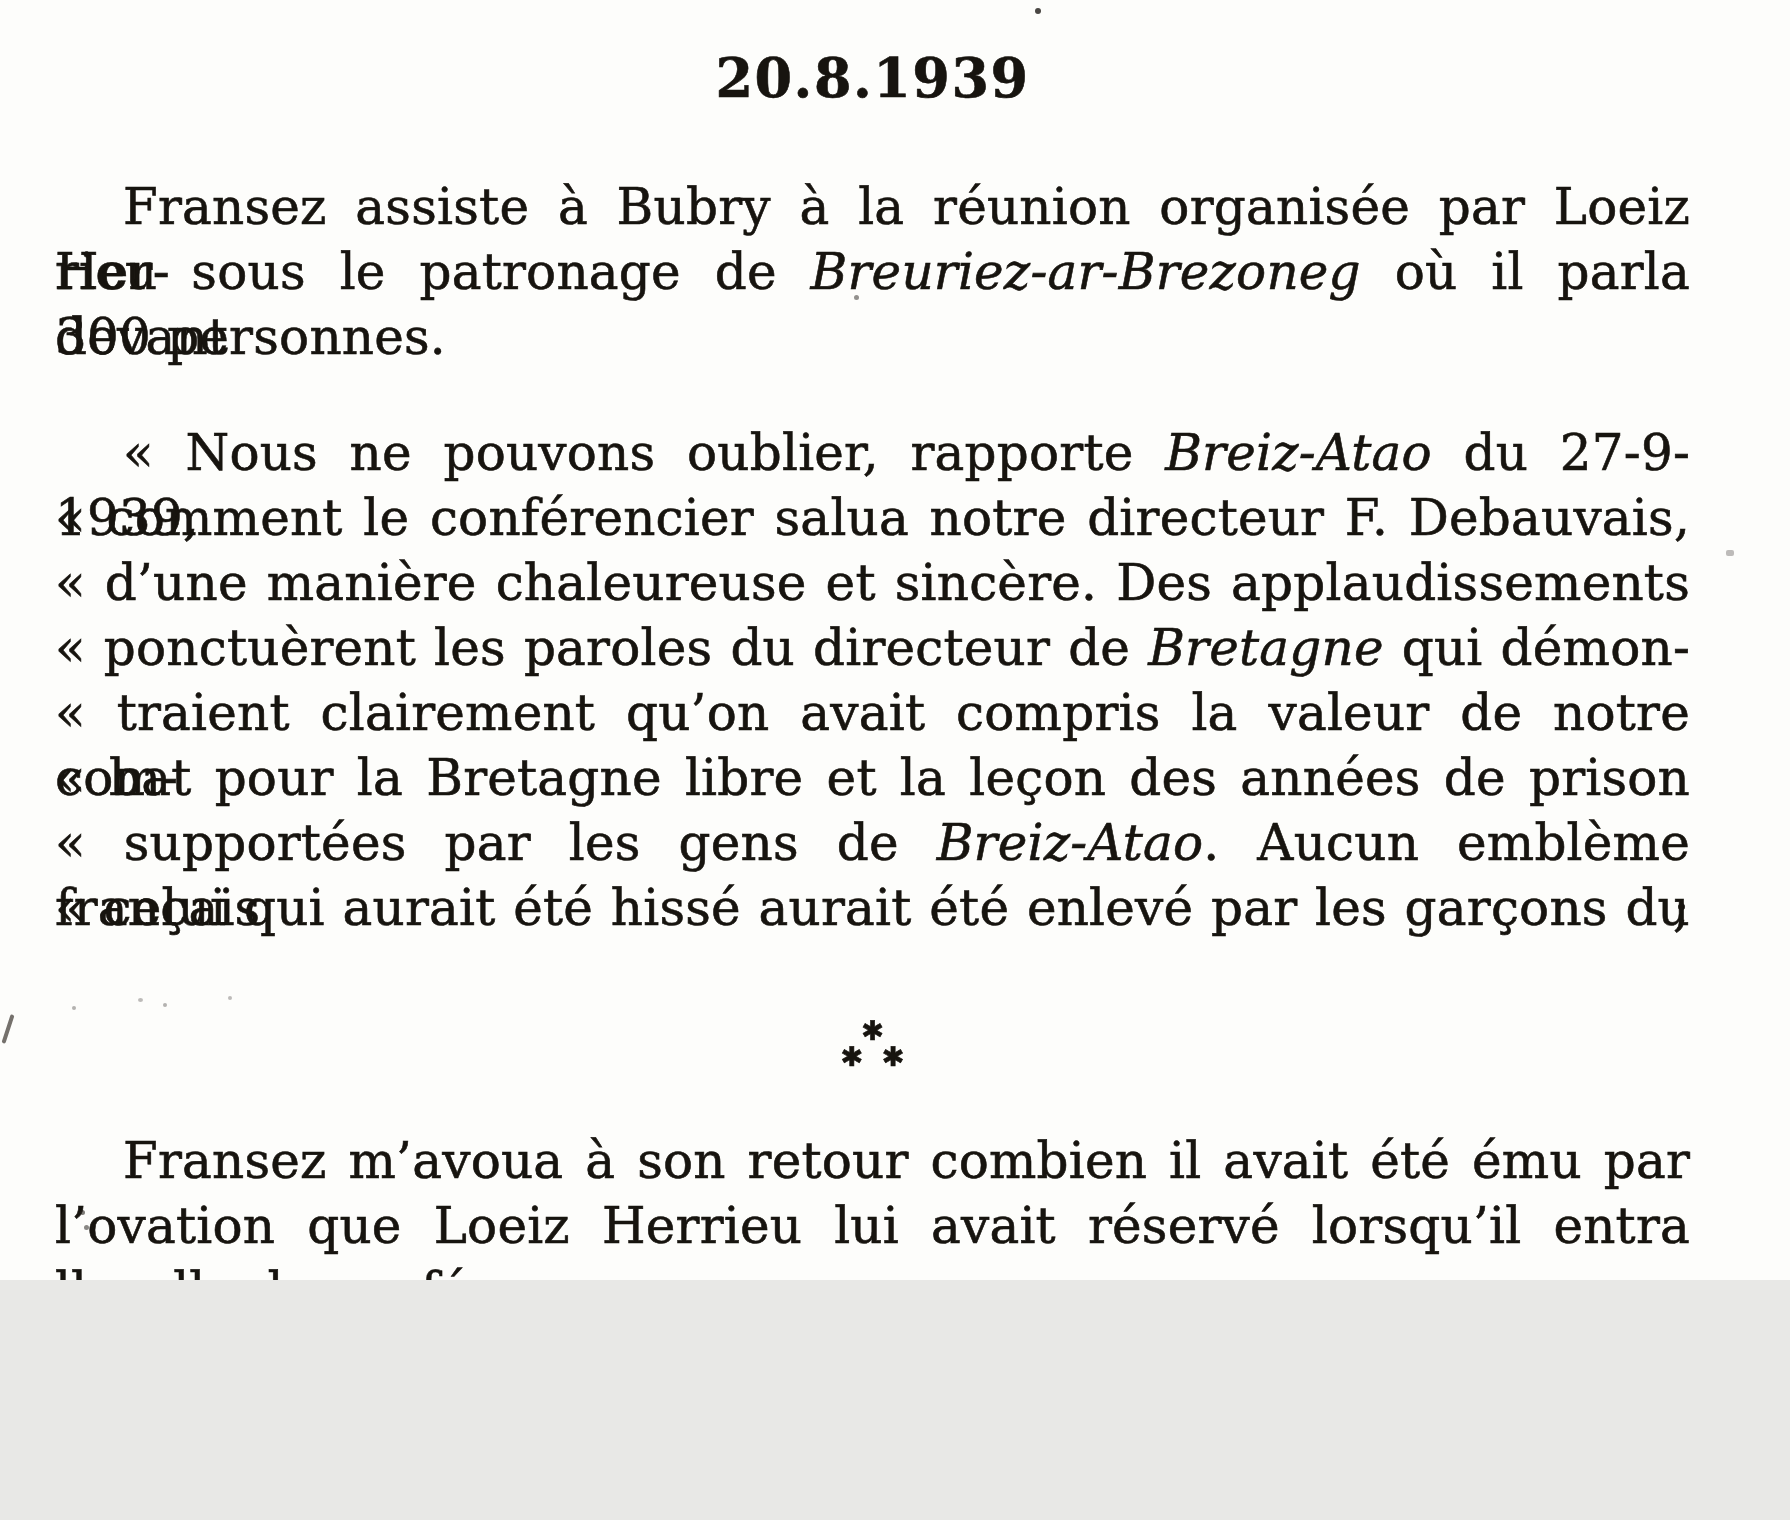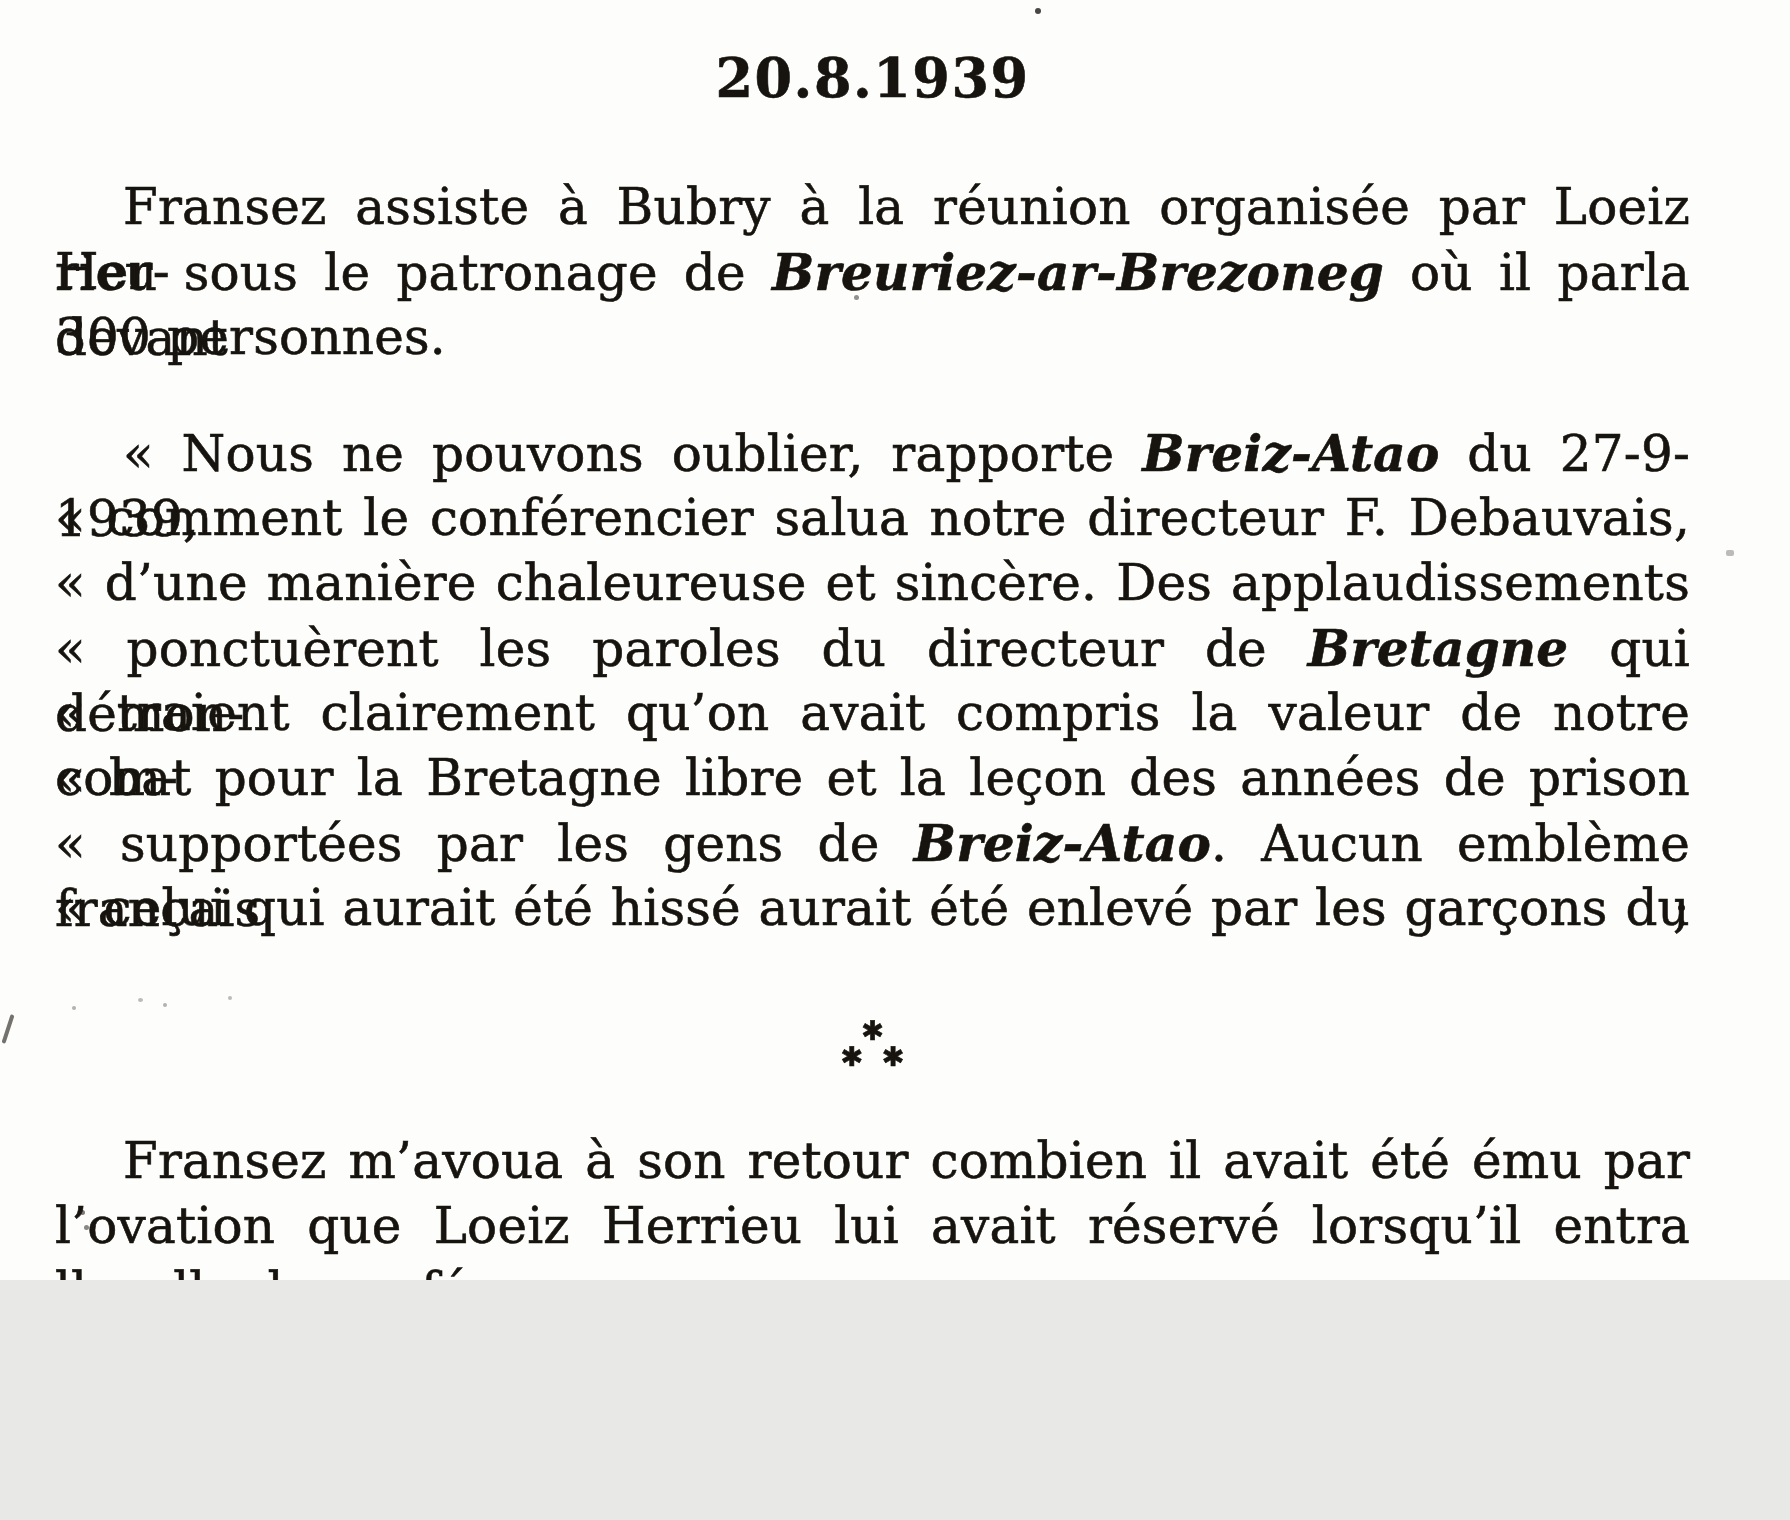--- a/index.html
+++ b/index.html
@@ -23,21 +23,21 @@
   .para { margin:0; }
   .line {
     font-size:50px;
     line-height:65px;
     height:65px;
     white-space:normal;
     letter-spacing:0.2px;
   }
   .line.j { text-align:justify; text-align-last:justify; }
   .line.ind { text-indent:68px; }
-  .it { font-style:italic;font-weight:bold; }
+  .it { font-style:italic; }
 
   .para.u0 { margin-top:64px; }
   .para.u1 { margin-top:51px; }
   .para.l0 { margin-top:57px; }
 
   .asterism {
     margin-top:76px;
     height:55px;
     text-align:center;
     font-size:27px;

